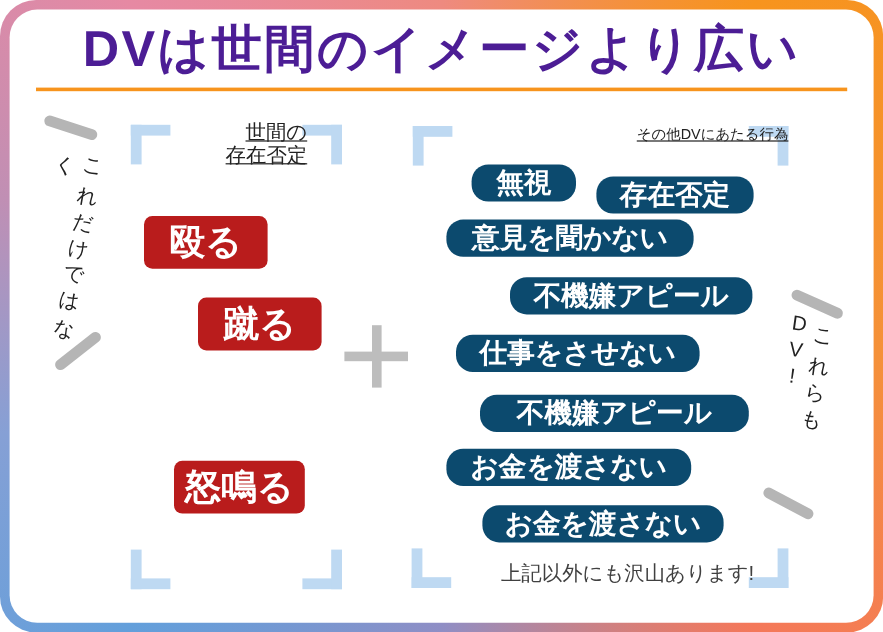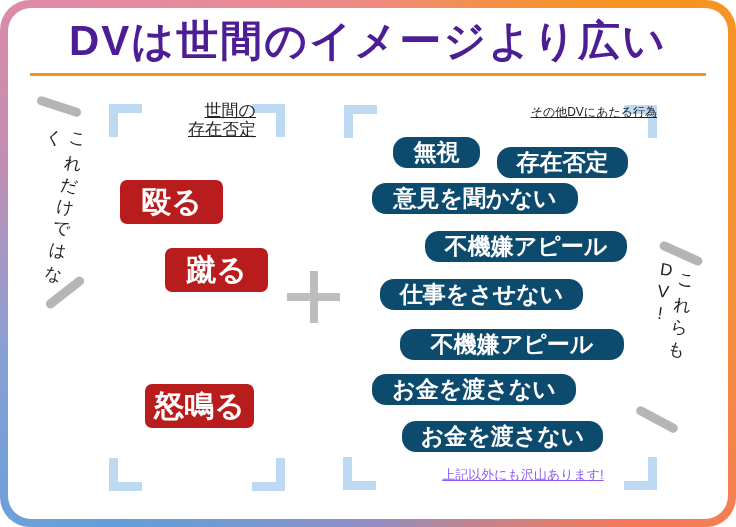--- a/index.html
+++ b/index.html
@@ -51,21 +51,21 @@
   .note.right{left:657px;top:262px;height:155px;transform:rotate(8deg);transform-origin:50% 0;}
 
   .slash{position:absolute;width:46px;height:9px;border-radius:5px;background:#b5b5b5;}
   .slash.s1{left:36px;top:102px;transform:rotate(18deg);}
   .slash.s2{left:42px;top:288px;transform:rotate(-38deg);}
   .slash.s3{left:658px;top:249px;transform:rotate(24deg);}
   .slash.s4{left:634px;top:415px;transform:rotate(28deg);}
 
   .footnote{
     position:absolute;left:383px;top:466px;width:280px;text-align:center;
-    font-size:13px;color:#8b5cf6;white-space:nowrap;text-decoration:underline;
+    font-size:17px;color:#404040;white-space:nowrap;
   }
 </style>
 </head>
 <body>
 
 <div class="stage">
   <div class="frame"></div>
   <div class="inner"></div>
 
   <div class="layer">

